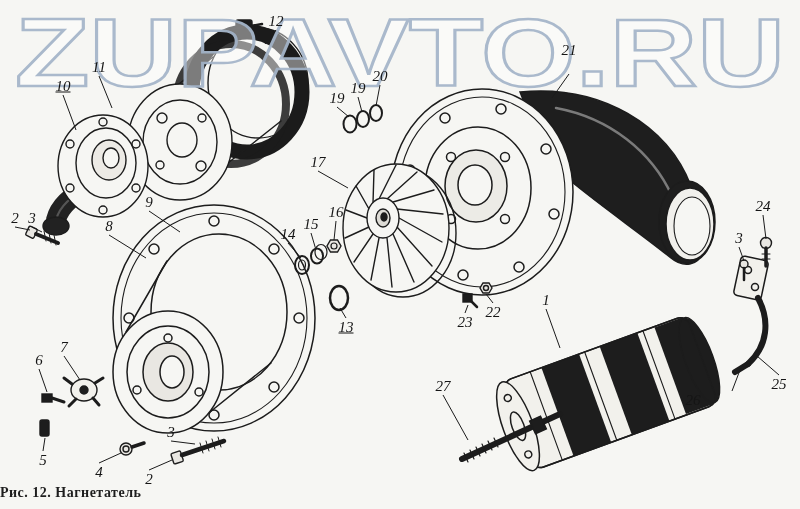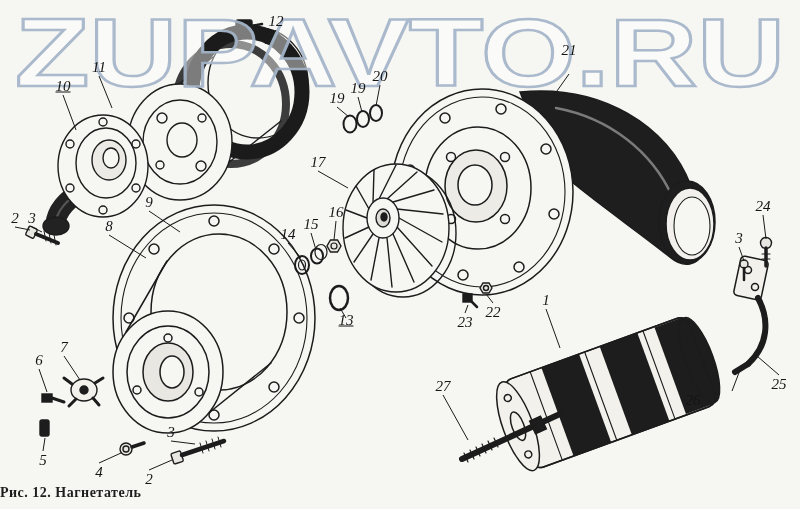--- a/index.html
+++ b/index.html
@@ -259,21 +259,21 @@
       <span class="callout" style="left: 318px; top: 162px;">17</span>
       <span class="callout" style="left: 15px; top: 218px;">2</span>
       <span class="callout" style="left: 32px; top: 218px;">3</span>
       <span class="callout" style="left: 149px; top: 202px;">9</span>
       <span class="callout" style="left: 109px; top: 226px;">8</span>
       <span class="callout" style="left: 288px; top: 234px;">14</span>
       <span class="callout" style="left: 311px; top: 224px;">15</span>
       <span class="callout" style="left: 336px; top: 212px;">16</span>
       <span class="callout" style="left: 763px; top: 206px;">24</span>
       <span class="callout" style="left: 739px; top: 238px;">3</span>
-      <span class="callout" style="left: 346px; top: 320px; text-decoration: underline;">13</span>
+      <span class="callout" style="left: 346px; top: 327px; text-decoration: underline;">13</span>
       <span class="callout" style="left: 465px; top: 322px;">23</span>
       <span class="callout" style="left: 493px; top: 312px;">22</span>
       <span class="callout" style="left: 546px; top: 300px;">1</span>
       <span class="callout" style="left: 64px; top: 347px;">7</span>
       <span class="callout" style="left: 39px; top: 360px;">6</span>
       <span class="callout" style="left: 779px; top: 384px;">25</span>
       <span class="callout" style="left: 693px; top: 400px;">26</span>
       <span class="callout" style="left: 443px; top: 386px;">27</span>
       <span class="callout" style="left: 43px; top: 460px;">5</span>
       <span class="callout" style="left: 99px; top: 472px;">4</span>

